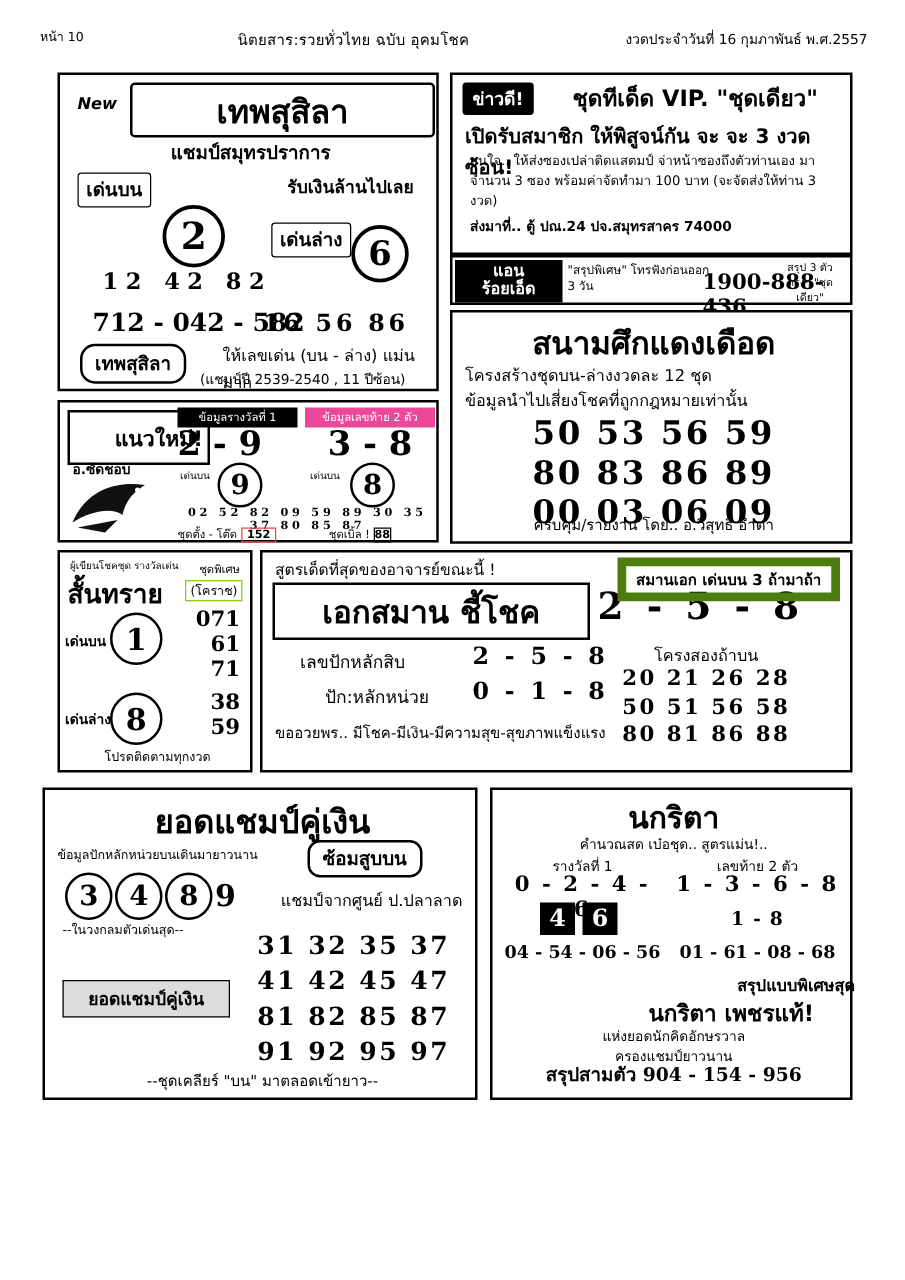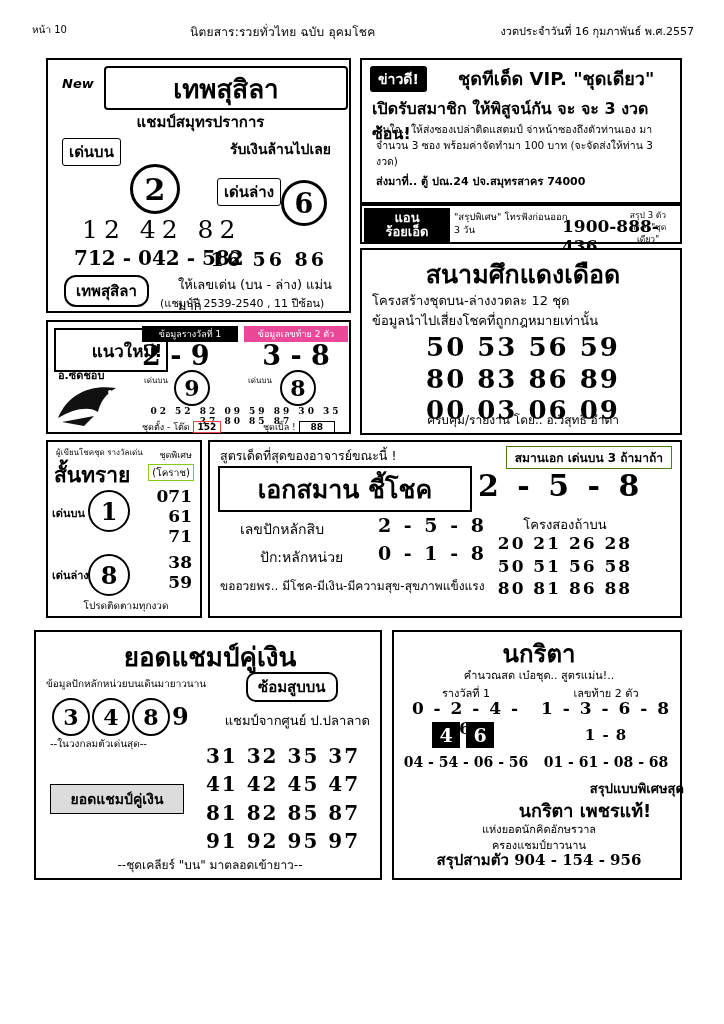--- a/index.html
+++ b/index.html
@@ -29,21 +29,21 @@
   #boxA .title{position:absolute;left:56px;top:6px;width:240px;height:40px;border:2px solid #000;border-radius:4px;
     display:flex;align-items:center;justify-content:center;font-size:26px;font-weight:bold;}
   #boxA .sub{position:absolute;left:0;top:50px;width:305px;text-align:center;font-size:15px;font-weight:bold;}
   #boxA .lblup{position:absolute;left:14px;top:78px;font-size:15px;font-weight:bold;border:1px solid #000;padding:1px 6px;border-radius:3px;}
   #boxA .lblmoney{position:absolute;right:18px;top:78px;font-size:14px;font-weight:bold;}
   #boxA .circ2{position:absolute;left:82px;top:104px;width:44px;height:44px;border-radius:50%;border:3px solid #000;
     display:flex;align-items:center;justify-content:center;font-size:30px;font-weight:bold;}
   #boxA .lbldn{position:absolute;right:68px;top:118px;font-size:15px;font-weight:bold;border:1px solid #000;padding:1px 6px;border-radius:3px;}
   #boxA .circ6{position:absolute;right:22px;top:120px;width:40px;height:40px;border-radius:50%;border:3px solid #000;
     display:flex;align-items:center;justify-content:center;font-size:27px;font-weight:bold;}
-  #boxA .row1{position:absolute;left:34px;top:155px;font-size:25px;font-weight:normal;letter-spacing:6px;}
+  #boxA .row1{position:absolute;left:34px;top:155px;font-size:18px;font-weight:bold;letter-spacing:6px;}
   #boxA .row2{position:absolute;left:26px;top:186px;font-size:20px;font-weight:bold;}
   #boxA .row2b{position:absolute;right:22px;top:188px;font-size:19px;font-weight:bold;letter-spacing:3px;}
   #boxA .stamp{position:absolute;left:16px;top:215px;border:2px solid #000;border-radius:12px;padding:2px 10px;font-size:15px;font-weight:bold;}
   #boxA .note{position:absolute;left:130px;top:214px;font-size:13px;}
   #boxA .note2{position:absolute;left:112px;top:234px;font-size:11px;}
 
   
   #boxB{left:360px;top:58px;width:322px;height:146px;}
   #boxB .badge{position:absolute;left:8px;top:6px;background:#000;color:#fff;font-size:14px;font-weight:bold;padding:2px 8px;border-radius:3px;}
   #boxB .vip{position:absolute;left:96px;top:4px;font-size:18px;font-weight:bold;}
@@ -81,21 +81,21 @@
   #boxD .s1lbl{position:absolute;left:96px;top:52px;font-size:8px;}
   #boxD .s2lbl{position:absolute;left:200px;top:52px;font-size:8px;}
   #boxD .c1{position:absolute;left:126px;top:48px;width:32px;height:32px;border-radius:50%;border:2px solid #000;
     display:flex;align-items:center;justify-content:center;font-size:22px;font-weight:bold;}
   #boxD .c2{position:absolute;left:232px;top:48px;width:32px;height:32px;border-radius:50%;border:2px solid #000;
     display:flex;align-items:center;justify-content:center;font-size:22px;font-weight:bold;}
   #boxD .strip{position:absolute;left:92px;top:84px;width:212px;text-align:center;font-size:9px;letter-spacing:3px;}
   #boxD .ft1{position:absolute;left:94px;top:98px;font-size:9px;}
   #boxD .ft1 b{border:1px solid #ef4444;padding:0 4px;}
   #boxD .ft2{position:absolute;left:215px;top:98px;font-size:9px;}
-  #boxD .ft2 b{border:1px solid #000;padding:0 11px;}
+  #boxD .ft2 b{border:1px solid #000;padding:0 0;}
 
   
   #boxE{left:46px;top:440px;width:156px;height:178px;}
   #boxE .t1{position:absolute;left:8px;top:4px;font-size:8px;}
   #boxE .title{position:absolute;left:6px;top:16px;font-size:21px;font-weight:bold;}
   #boxE .sub{position:absolute;right:6px;top:22px;font-size:10px;border:1px solid #84cc16;padding:0 3px;}
   #boxE .tag{position:absolute;right:8px;top:6px;font-size:9px;}
   #boxE .lblu{position:absolute;left:4px;top:62px;font-size:11px;font-weight:bold;}
   #boxE .c1{position:absolute;left:40px;top:48px;width:38px;height:38px;border-radius:50%;border:2px solid #000;
     display:flex;align-items:center;justify-content:center;font-size:24px;font-weight:bold;}
@@ -108,21 +108,21 @@
   #boxE .n4{position:absolute;right:8px;top:110px;font-size:17px;font-weight:bold;}
   #boxE .n5{position:absolute;right:8px;top:130px;font-size:17px;font-weight:bold;}
   #boxE .foot{position:absolute;left:0;bottom:3px;width:156px;text-align:center;font-size:10px;}
 
   
   #boxF{left:208px;top:440px;width:474px;height:178px;}
   #boxF .cap{position:absolute;left:10px;top:4px;font-size:12.5px;}
   #boxF .bigbox{position:absolute;left:8px;top:24px;width:250px;height:42px;border:2px solid #000;
     display:flex;align-items:center;justify-content:center;font-size:25px;font-weight:bold;}
   #boxF .bignum{position:absolute;left:268px;top:26px;font-size:30px;font-weight:bold;letter-spacing:4px;}
-  #boxF .hdrR{position:absolute;right:8px;top:4px;border:1px solid #4d7c0f;padding:1px 8px;font-size:12px;font-weight:bold;}
+  #boxF .hdrR{position:absolute;right:8px;top:4px;border:7px solid #4d7c0f;padding:1px 8px;font-size:12px;font-weight:bold;}
   #boxF .r1l{position:absolute;left:30px;top:76px;font-size:14px;}
   #boxF .r1v{position:absolute;left:168px;top:72px;font-size:19px;font-weight:bold;letter-spacing:3px;}
   #boxF .r2l{position:absolute;left:50px;top:104px;font-size:14px;}
   #boxF .r2v{position:absolute;left:168px;top:100px;font-size:19px;font-weight:bold;letter-spacing:3px;}
   #boxF .r3{position:absolute;left:10px;top:134px;font-size:12px;}
   #boxF .rtitle{position:absolute;right:10px;top:72px;width:210px;text-align:center;font-size:13px;}
   #boxF .rg{position:absolute;right:8px;top:90px;width:214px;}
   #boxF .rg div{font-size:17px;font-weight:bold;text-align:center;letter-spacing:2px;line-height:1.33;}
 
   

